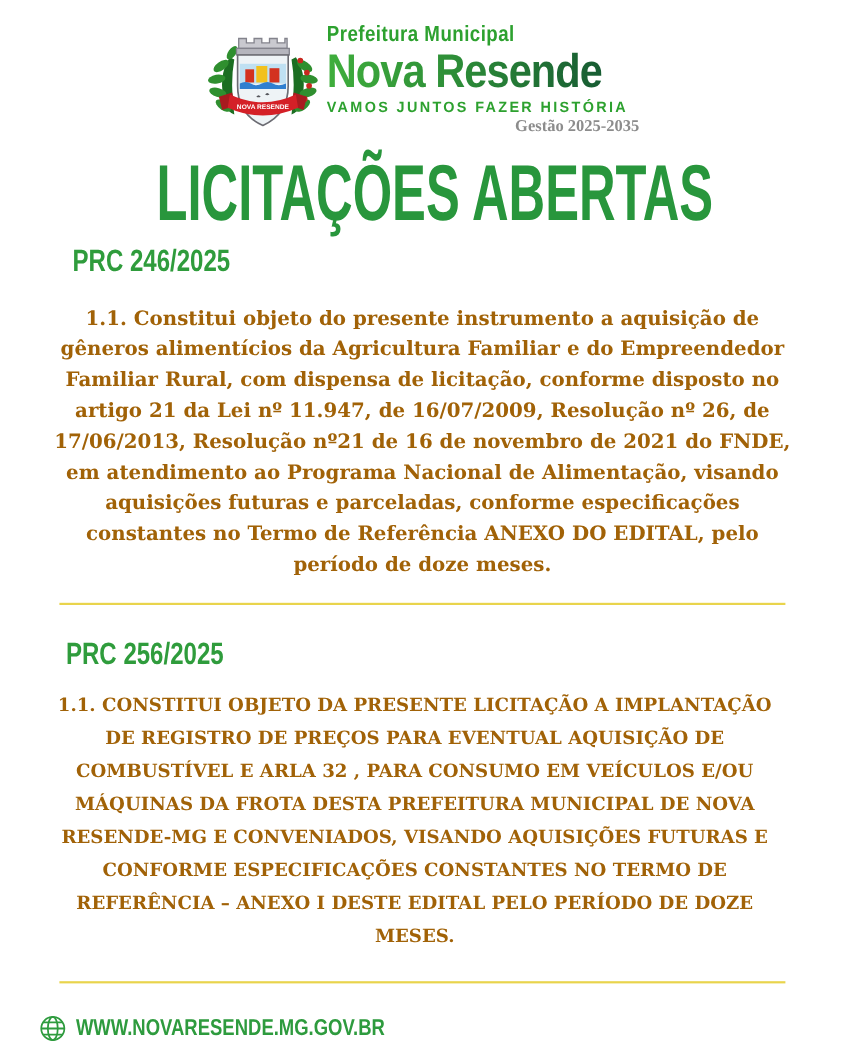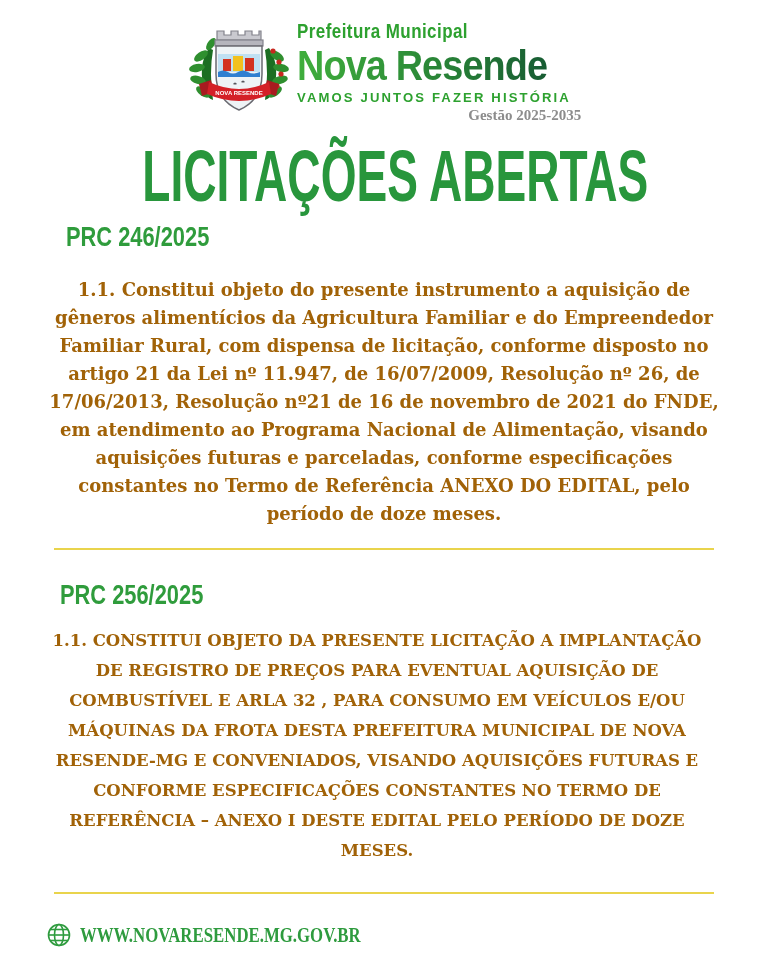--- a/index.html
+++ b/index.html
@@ -5,21 +5,21 @@
   html,body{margin:0;padding:0;background:#ffffff;}
   .poster{
     position:relative;
     width:768px;height:960px;
     background:#ffffff;
     overflow:hidden;
     font-family:"Liberation Sans",sans-serif;
   }
   
   .brand{
-    display:flex;justify-content:center;align-items:center;
+    display:flex;justify-content:center;align-items:flex-end;
     padding-top:14px;gap:6px;
   }
   .crest{width:104px;height:102px;flex:0 0 auto;}
   .brand-text{display:flex;flex-direction:column;align-items:flex-start;padding-top:6px;}
   .cond{display:inline-block;transform-origin:left center;}
   .brand-line1{
     font-weight:bold;font-size:20px;color:#2da12f;
     transform:scaleX(0.85);letter-spacing:0.5px;
   }
   .brand-line2{
@@ -58,24 +58,23 @@
   }
   .sec-body-1{margin:24px 38px 0 38px;font-size:18px;line-height:28px;}
   .sec-body-2{margin:16px 56px 0 42px;font-size:16.5px;line-height:30px;}
   .divider{
     width:660px;margin:20px auto 0 auto;border:0;
     border-top:2px solid #e9d44c;height:0;
   }
   .divider-2{margin-top:26px;}
   
   .footer{
-    position:absolute;left:11px;right:0;bottom:12px;
+    position:absolute;left:0;right:0;bottom:12px;
     display:flex;justify-content:space-between;align-items:center;
     padding:0 35px;
-    font-family:Liberation Serif, serif;
   }
   .footer-item{display:flex;align-items:center;gap:8px;}
   .footer-text{
     display:inline-block;font-weight:bold;font-size:21px;color:#2e9b3e;
     transform:scaleX(0.8);white-space:nowrap;
   }
   .footer-text-left{transform-origin:left center;}
   .footer-text-right{transform-origin:right center;}
   .footer-icon{width:26px;height:26px;flex:0 0 auto;}
 </style>

